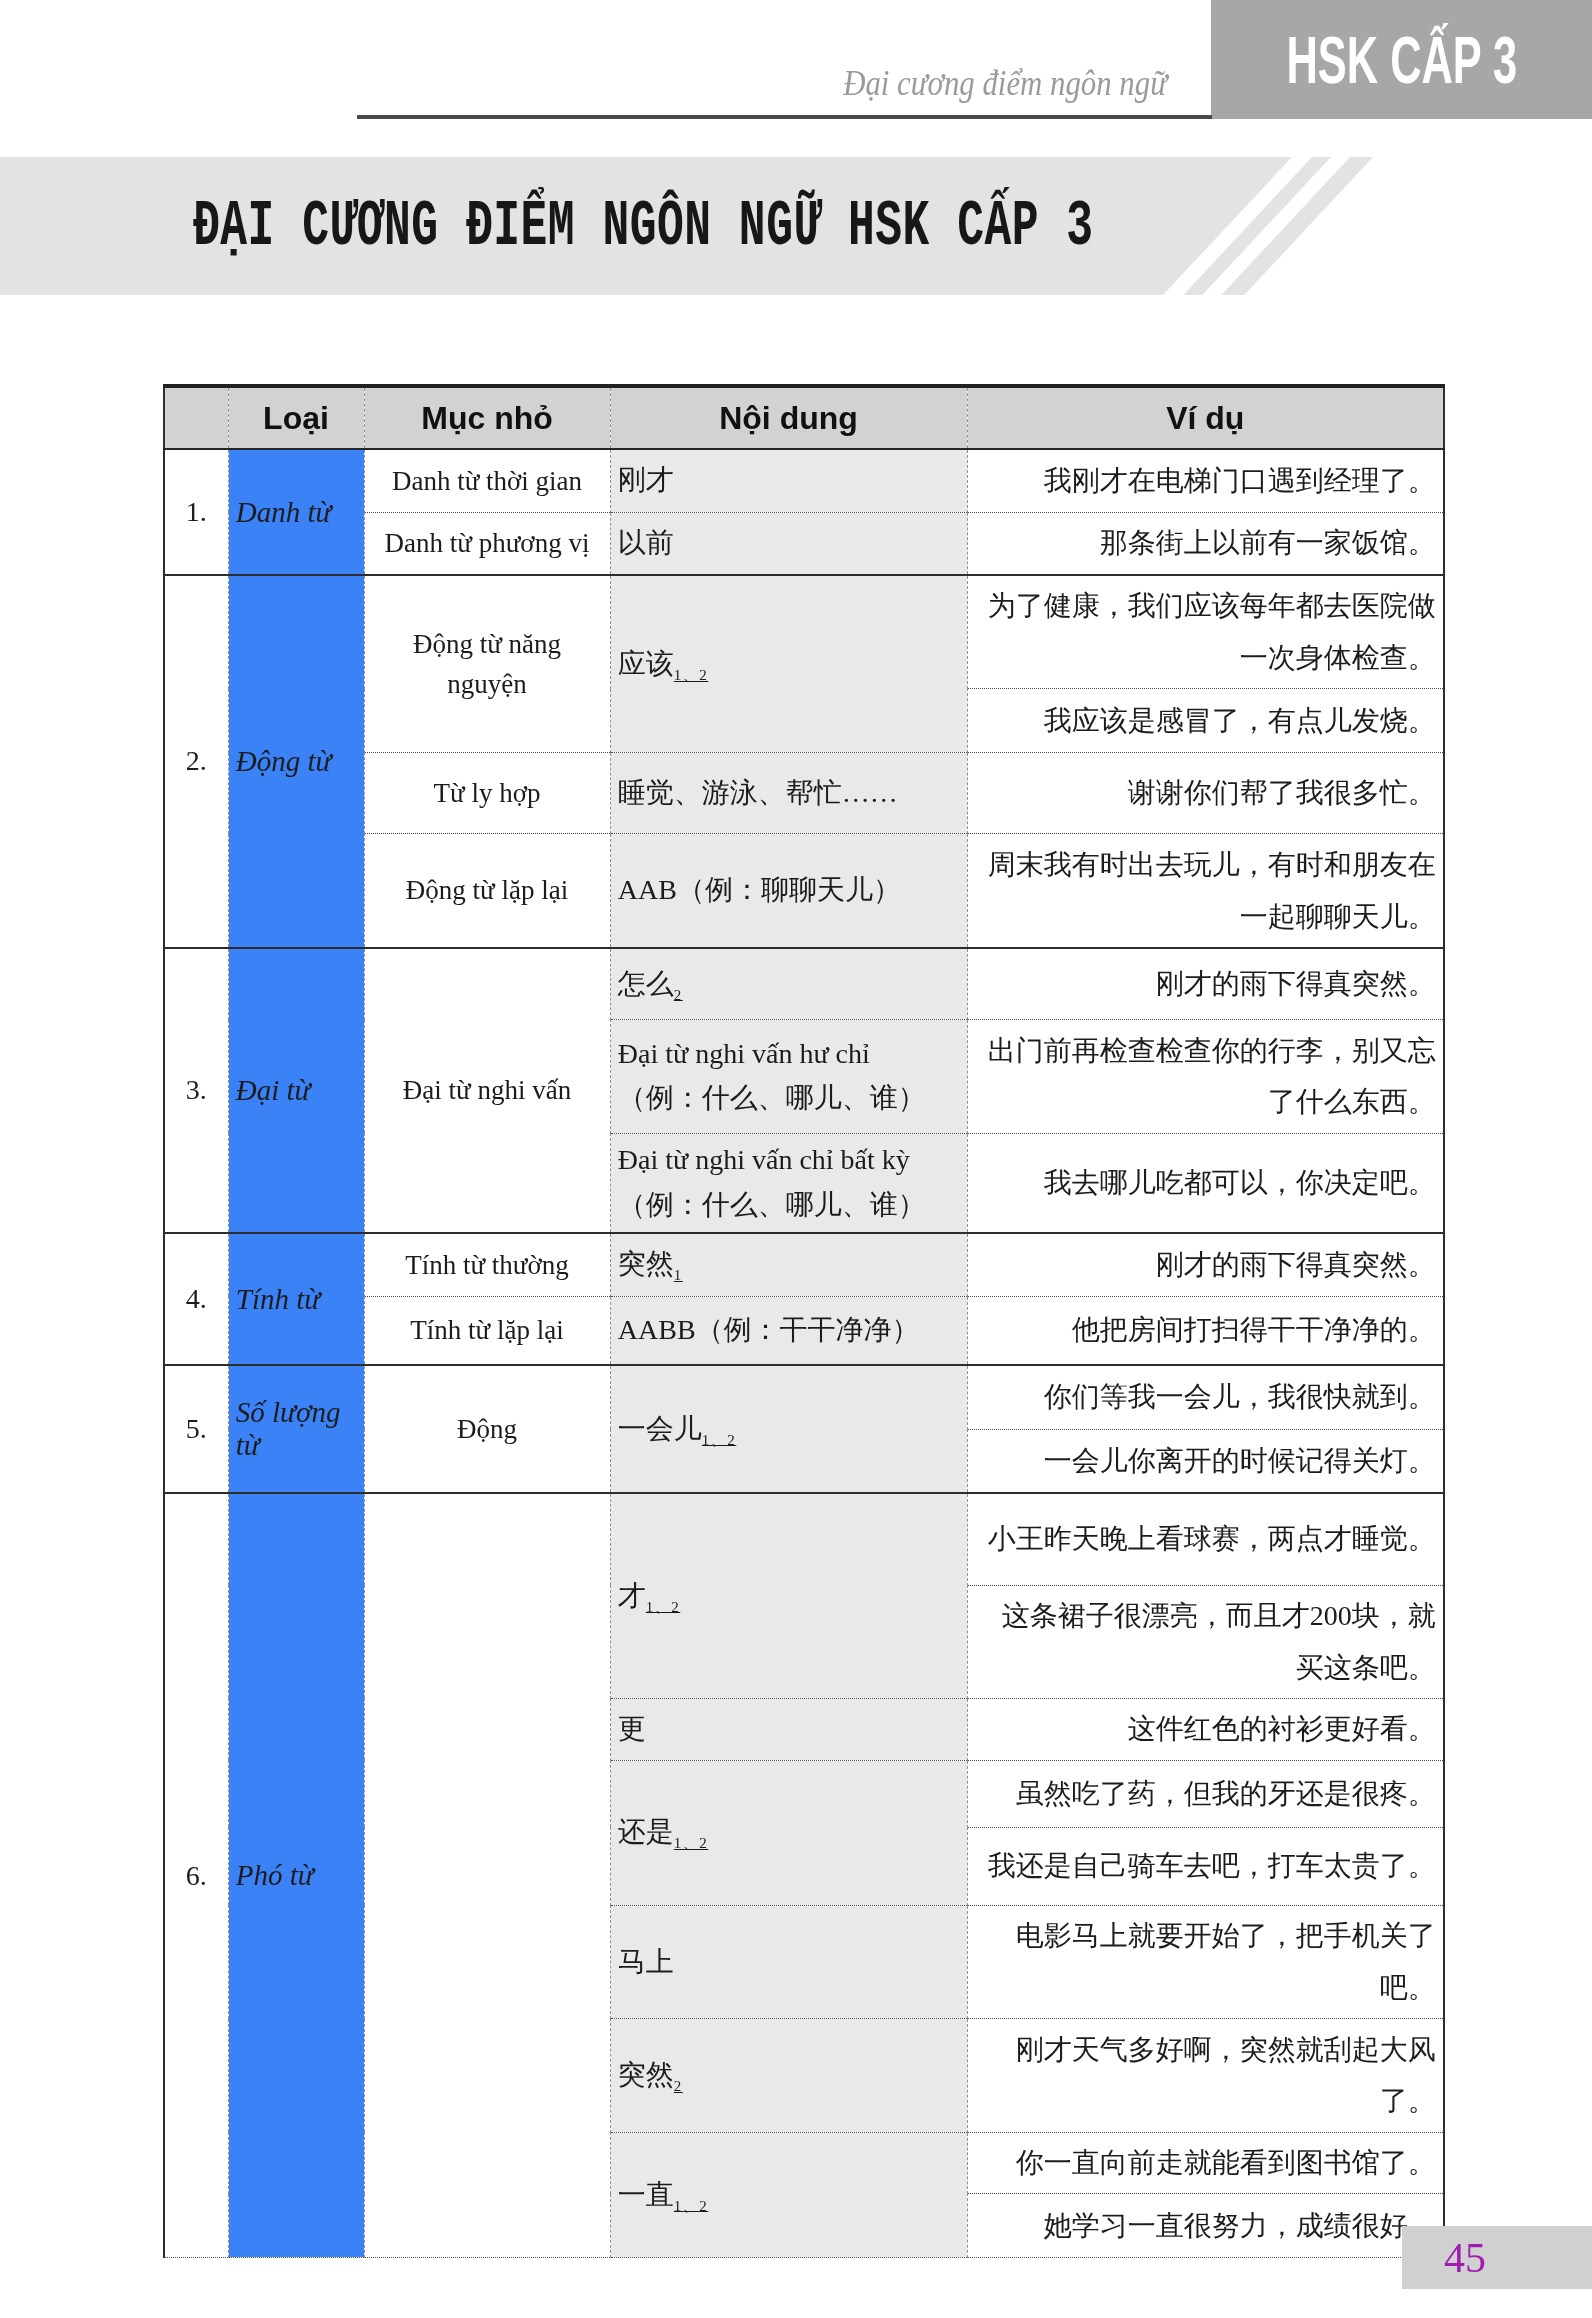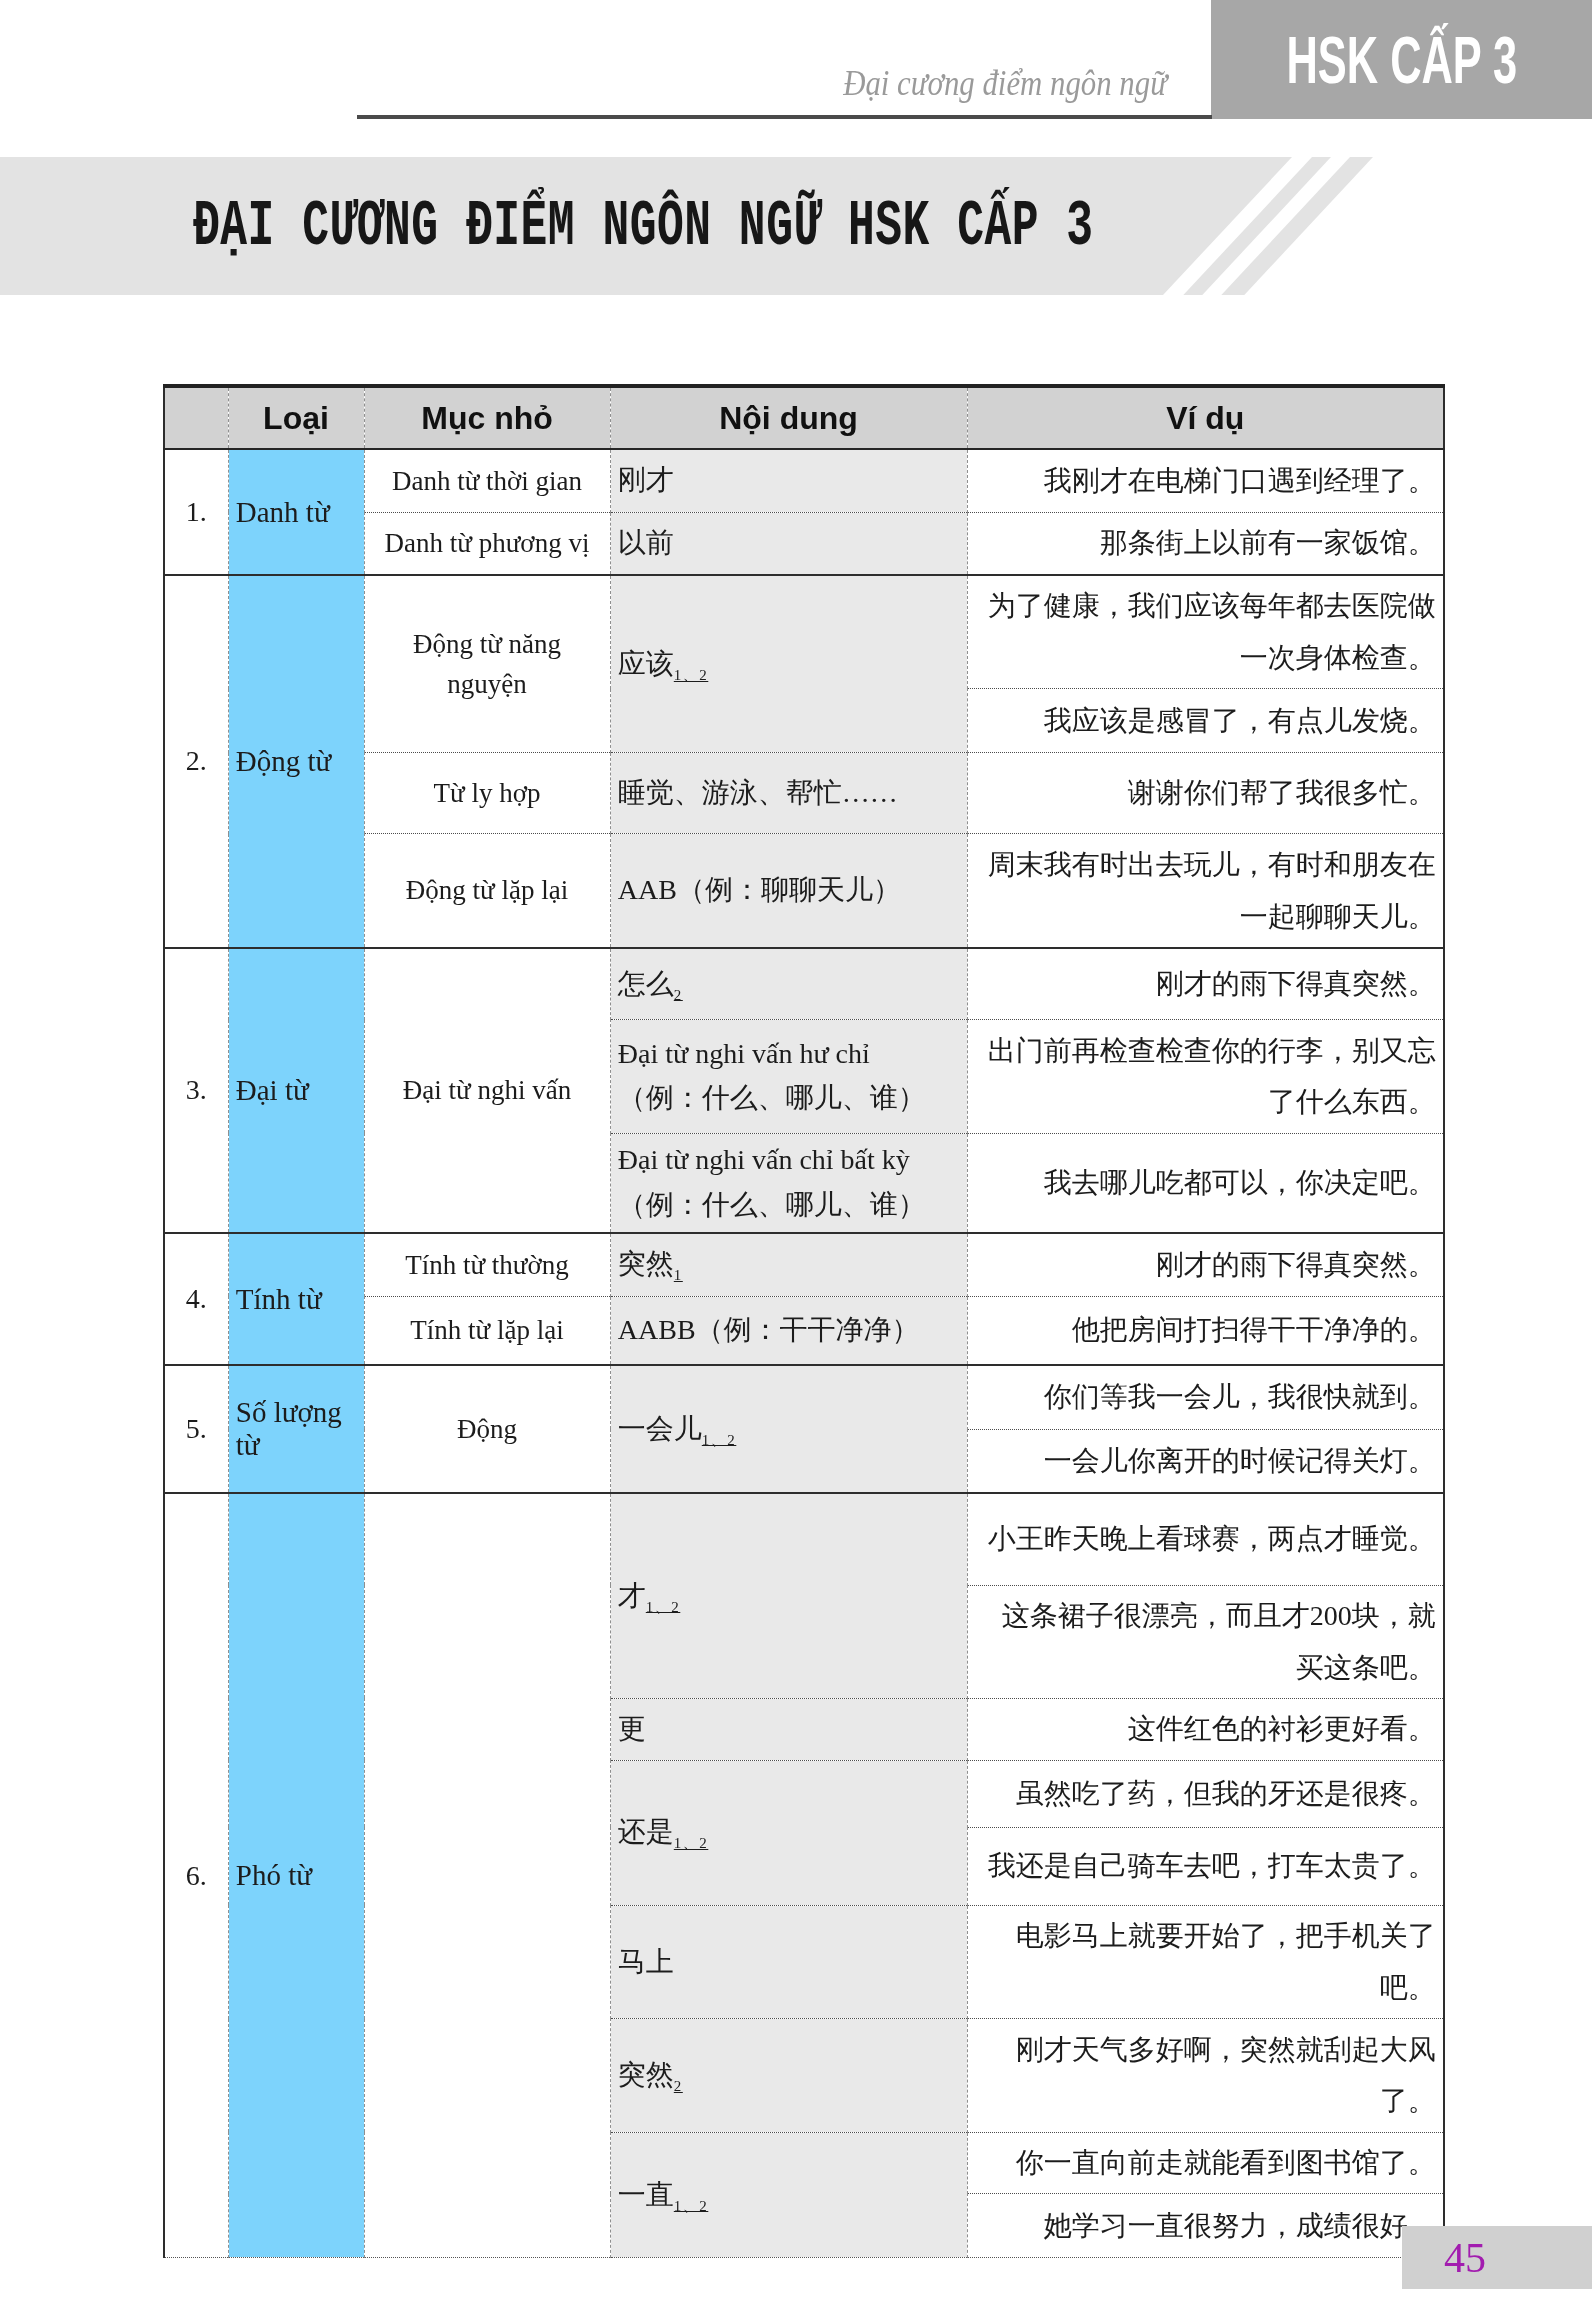--- a/index.html
+++ b/index.html
@@ -34,21 +34,21 @@
              border-left:2.2px solid #2d2d2d;border-right:2.2px solid #2d2d2d;
              border-top:4.4px solid #222222;border-bottom:1.5px dotted #555555;}
   table.grid td{border-left:0.7px dashed #8f8f8f;border-right:0.7px dashed #8f8f8f;
                 vertical-align:middle;padding:4.4px 7.3px;overflow:hidden;}
   tr.hdr td{background:#d2d2d2;border-bottom:2.2px solid #262626;text-align:center;
             font-family:"Liberation Sans","DejaVu Sans",sans-serif;font-weight:700;
             font-size:32px;color:#111111;}
   tr.sec > td{border-top:2.2px solid #2d2d2d;}
   tr.subr > td{border-top:1.5px dotted #4c4c4c;}
   .c-no{text-align:center;font-size:28px;background:#ffffff;}
-  .c-loai{background:#7dd3fc;font-size:29px;padding-left:8.8px;}
+  .c-loai{background:#3b82f6;font-size:29px;padding-left:8.8px;font-style:italic;}
   .c-muc{text-align:center;font-size:27px;background:#ffffff;padding:4.4px 10.3px;line-height:1.5;}
   .c-nd{background:#e9e9e9;font-size:28px;text-align:left;padding-left:11.7px;padding-right:13px;line-height:1.6;}
   .c-vd{background:#ffffff;font-size:28px;text-align:right;padding-left:14.6px;padding-right:32px;line-height:1.85;}
   sub.ss{font-size:15px;vertical-align:-0.45em;letter-spacing:1.5px;text-decoration:underline;}
 
   
   .pagenum{position:absolute;left:1402px;top:2226px;width:190px;height:63px;background:#d0d0d0;
            display:flex;align-items:center;}
   .pagenum-text{font-size:42px;color:#a21caf;margin-left:42px;}
 </style>

